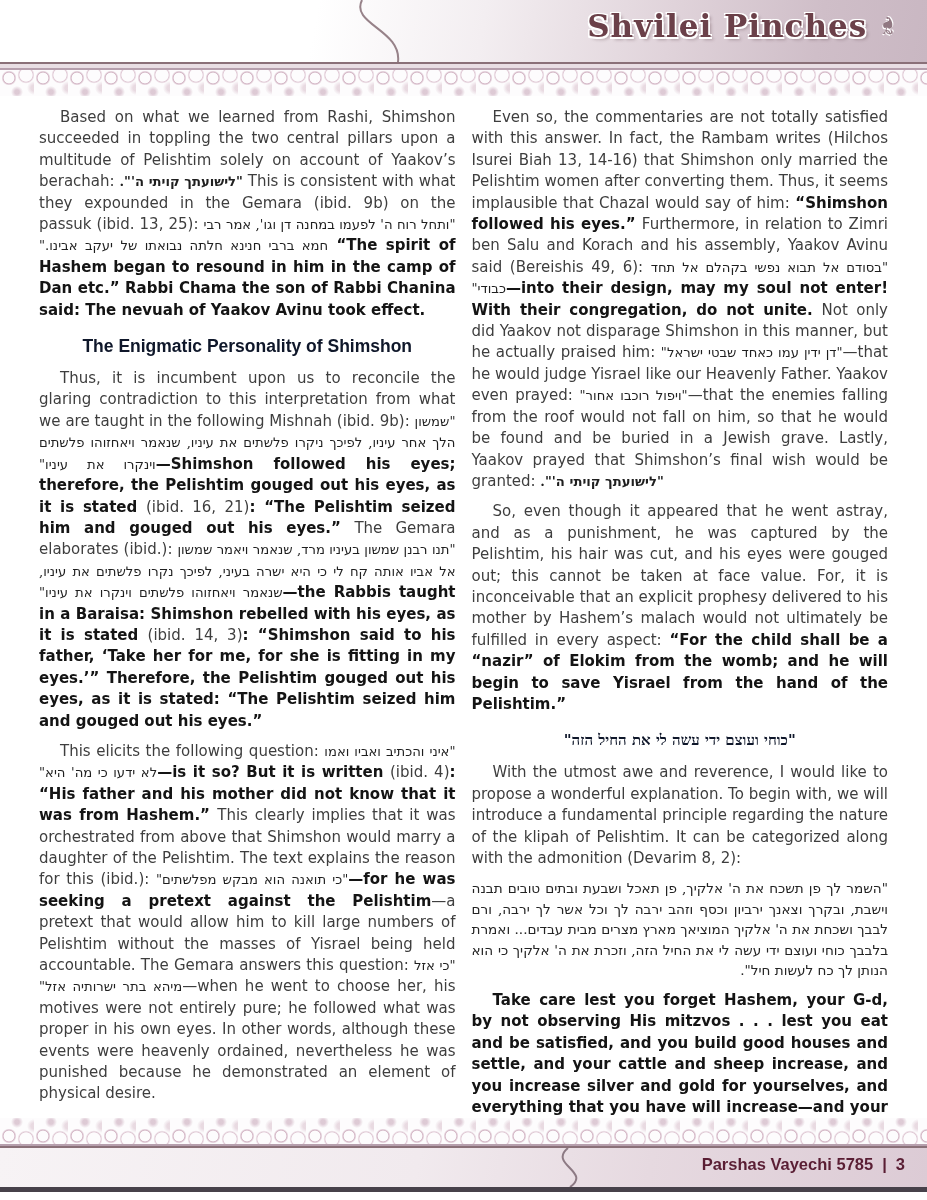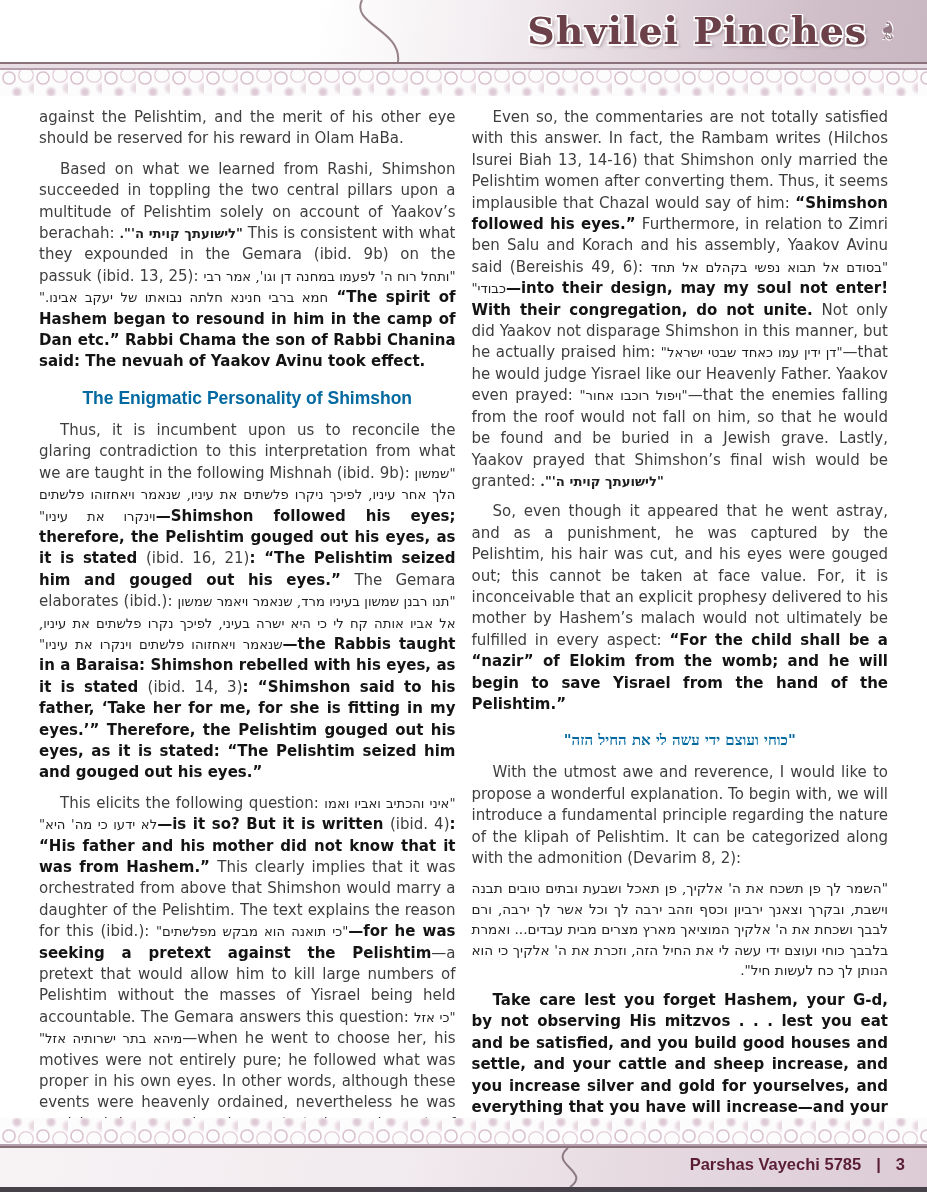--- a/index.html
+++ b/index.html
@@ -6,21 +6,21 @@
   html,body{margin:0;padding:0;background:#fff;}
   .page{position:relative;width:927px;height:1200px;margin:0 auto;background:#fff;overflow:hidden;
         font-family:"DejaVu Sans",sans-serif;color:#3e3e3e;}
 
   
   .header{position:relative;height:62px;
     background:linear-gradient(100deg,#ffffff 0%,#ffffff 34%,#f3eef1 52%,#e0d3da 72%,#cfbec8 88%,#c9b7c2 100%);}
   .header svg{position:absolute;left:0;top:0;}
   .masthead{position:absolute;right:28px;top:8px;display:flex;align-items:center;gap:10px;}
   .masthead .title{font-family:"DejaVu Serif",serif;font-weight:bold;font-style:normal;
-    font-size:38px;letter-spacing:1px;color:#6b4049;
+    font-size:31px;letter-spacing:1px;color:#6b4049;
     text-shadow:-1.5px -1.5px 0 #fff,1.5px -1.5px 0 #fff,-1.5px 1.5px 0 #fff,1.5px 1.5px 0 #fff,3px 3px 3px rgba(90,60,70,.35);}
   .masthead .ornament{font-size:26px;color:#907781;transform:rotate(-95deg);
     text-shadow:-1px -1px 0 #fff,1px 1px 0 #fff;}
 
   
   .rule-a{height:2px;background:#8a7078;}
   .rule-gap{height:4px;background:#e9dee4;}
   .rule-b{height:2px;background:#b69fad;}
   .lace{height:26px;background-color:#fdfcfd;background-repeat:repeat-x;
     background-image:
@@ -33,31 +33,31 @@
 
   
   .main{display:flex;gap:16px;padding:11px 39px 0;height:1022px;overflow:hidden;box-sizing:border-box;}
   .col{flex:1;min-width:0;text-align:justify;font-size:15px;line-height:21.4px;}
   .col p{margin:0 0 9px;text-indent:21px;}
   .col p.noindent{text-indent:0;}
   .b{font-weight:700;color:#141414;}
   .heb{font-family:"DejaVu Serif","DejaVu Sans",serif;font-size:13.2px;color:#1f1f1f;unicode-bidi:isolate;}
   .heb.b{font-weight:700;}
   h2{font-family:"Liberation Sans","DejaVu Sans",sans-serif;font-size:17.5px;font-weight:700;
-     color:#0369a1;text-align:center;margin:14px 0 11px;line-height:22px;text-indent:0;}
+     color:#0f172a;text-align:center;margin:14px 0 11px;line-height:22px;text-indent:0;}
   h2 .he-line{display:block;font-family:"DejaVu Serif",serif;font-size:15px;direction:rtl;margin-top:2px;}
   .hebrew-block{direction:rtl;text-align:justify;font-family:"DejaVu Serif","DejaVu Sans",serif;
      font-size:13.6px;line-height:20.5px;color:#242424;margin:2px 0 10px;text-indent:0 !important;}
 
   
   .footer-band{position:relative;height:39px;
     background:linear-gradient(100deg,#f7f3f5 0%,#f1eaee 45%,#e6d9e0 70%,#dccbd5 100%);}
   .footer-band svg{position:absolute;left:0;top:0;}
   .footer-text{position:absolute;right:22px;top:7px;font-family:"Liberation Sans","DejaVu Sans",sans-serif;
-    font-weight:700;font-size:16.5px;color:#5a1e34;display:flex;gap:15px;align-items:center;}
+    font-weight:700;font-size:16.5px;color:#5a1e34;display:flex;gap:9px;align-items:center;}
   .bottom-edge{height:5px;background:#47414a;}
 </style>
 </head>
 <body>
 
 <div class="page">
 
   <div class="header">
     <svg width="927" height="62">
       <path d="M362,0 C350,24 402,30 398,62" fill="none" stroke="#978289" stroke-width="2"></path>
@@ -68,21 +68,20 @@
     </div>
   </div>
   <div class="rule-a"></div>
   <div class="rule-gap"></div>
   <div class="rule-b"></div>
   <div class="lace"></div>
 
   <div class="main">
 
     <section class="col">
-      <p class="noindent"><span>against the Pelishtim, and the merit of his other eye should be reserved for his reward in Olam HaBa.</span></p>
       <p><span>Based on what we learned from Rashi, Shimshon succeeded in toppling the two central pillars upon a multitude of Pelishtim solely on account of Yaakov’s berachah: </span><span class="heb b" dir="rtl">"לישועתך קויתי ה'".</span><span> This is consistent with what they expounded in the Gemara (ibid. 9b) on the passuk (ibid. 13, 25): </span><span class="heb" dir="rtl">"ותחל רוח ה' לפעמו במחנה דן וגו', אמר רבי חמא ברבי חנינא חלתה נבואתו של יעקב אבינו."</span><span class="b"> “The spirit of Hashem began to resound in him in the camp of Dan etc.” Rabbi Chama the son of Rabbi Chanina said: The nevuah of Yaakov Avinu took effect.</span></p>
       <h2>The Enigmatic Personality of Shimshon</h2>
       <p><span>Thus, it is incumbent upon us to reconcile the glaring contradiction to this interpretation from what we are taught in the following Mishnah (ibid. 9b): </span><span class="heb" dir="rtl">"שמשון הלך אחר עיניו, לפיכך ניקרו פלשתים את עיניו, שנאמר ויאחזוהו פלשתים וינקרו את עיניו"</span><span class="b">—Shimshon followed his eyes; therefore, the Pelishtim gouged out his eyes, as it is stated </span><span>(ibid. 16, 21)</span><span class="b">: “The Pelishtim seized him and gouged out his eyes.” </span><span>The Gemara elaborates (ibid.): </span><span class="heb" dir="rtl">"תנו רבנן שמשון בעיניו מרד, שנאמר ויאמר שמשון אל אביו אותה קח לי כי היא ישרה בעיני, לפיכך נקרו פלשתים את עיניו, שנאמר ויאחזוהו פלשתים וינקרו את עיניו"</span><span class="b">—the Rabbis taught in a Baraisa: Shimshon rebelled with his eyes, as it is stated </span><span>(ibid. 14, 3)</span><span class="b">: “Shimshon said to his father, ‘Take her for me, for she is fitting in my eyes.’” Therefore, the Pelishtim gouged out his eyes, as it is stated: “The Pelishtim seized him and gouged out his eyes.”</span></p>
       <p><span>This elicits the following question: </span><span class="heb" dir="rtl">"איני והכתיב ואביו ואמו לא ידעו כי מה' היא"</span><span class="b">—is it so? But it is written </span><span>(ibid. 4)</span><span class="b">: “His father and his mother did not know that it was from Hashem.” </span><span>This clearly implies that it was orchestrated from above that Shimshon would marry a daughter of the Pelishtim. The text explains the reason for this (ibid.): </span><span class="heb" dir="rtl">"כי תואנה הוא מבקש מפלשתים"</span><span class="b">—for he was seeking a pretext against the Pelishtim</span><span>—a pretext that would allow him to kill large numbers of Pelishtim without the masses of Yisrael being held accountable. The Gemara answers this question: </span><span class="heb" dir="rtl">"כי אזל מיהא בתר ישרותיה אזל"</span><span>—when he went to choose her, his motives were not entirely pure; he followed what was proper in his own eyes. In other words, although these events were heavenly ordained, nevertheless he was punished because he demonstrated an element of physical desire.</span></p>
     </section>
 
     <section class="col">
       <p><span>Even so, the commentaries are not totally satisfied with this answer. In fact, the Rambam writes (Hilchos Isurei Biah 13, 14-16) that Shimshon only married the Pelishtim women after converting them. Thus, it seems implausible that Chazal would say of him: </span><span class="b">“Shimshon followed his eyes.” </span><span>Furthermore, in relation to Zimri ben Salu and Korach and his assembly, Yaakov Avinu said (Bereishis 49, 6): </span><span class="heb" dir="rtl">"בסודם אל תבוא נפשי בקהלם אל תחד כבודי"</span><span class="b">—into their design, may my soul not enter! With their congregation, do not unite. </span><span>Not only did Yaakov not disparage Shimshon in this manner, but he actually praised him: </span><span class="heb" dir="rtl">"דן ידין עמו כאחד שבטי ישראל"</span><span>—that he would judge Yisrael like our Heavenly Father. Yaakov even prayed: </span><span class="heb" dir="rtl">"ויפול רוכבו אחור"</span><span>—that the enemies falling from the roof would not fall on him, so that he would be found and be buried in a Jewish grave. Lastly, Yaakov prayed that Shimshon’s final wish would be granted: </span><span class="heb b" dir="rtl">"לישועתך קויתי ה'".</span></p>
       <p><span>So, even though it appeared that he went astray, and as a punishment, he was captured by the Pelishtim, his hair was cut, and his eyes were gouged out; this cannot be taken at face value. For, it is inconceivable that an explicit prophesy delivered to his mother by Hashem’s malach would not ultimately be fulfilled in every aspect: </span><span class="b">“For the child shall be a “nazir” of Elokim from the womb; and he will begin to save Yisrael from the hand of the Pelishtim.”</span></p>
       <h2>

